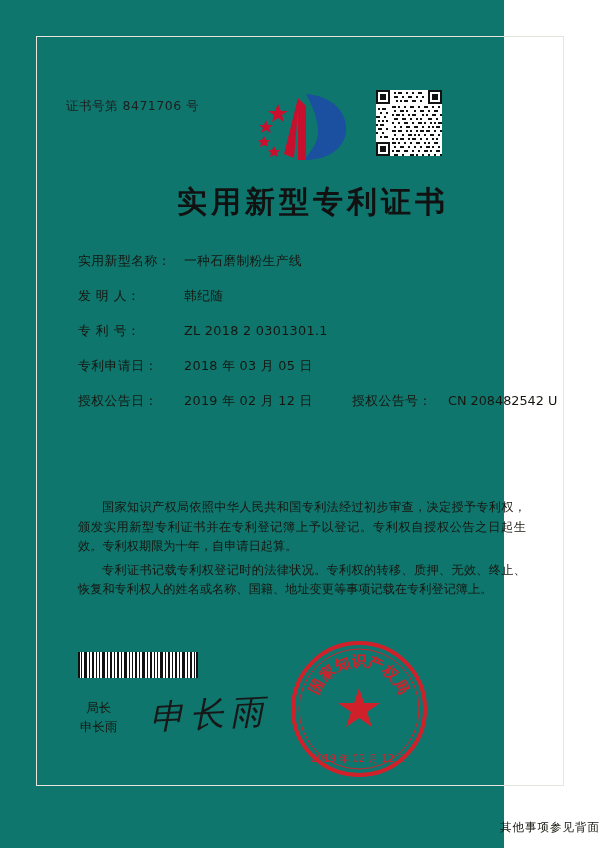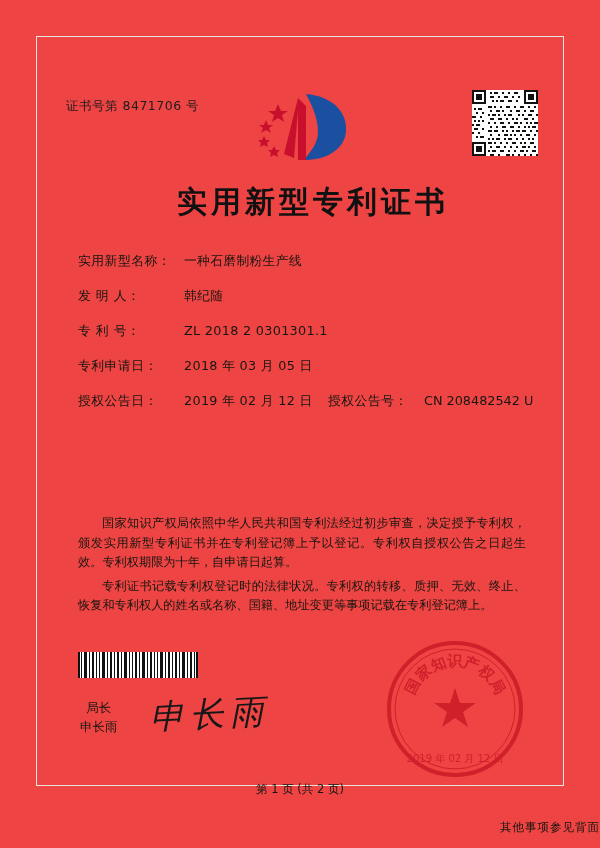--- a/index.html
+++ b/index.html
@@ -11,23 +11,23 @@
     width: 600px;
     height: 848px;
     font-family: "DejaVu Sans", "Liberation Sans", sans-serif;
     color: #1a1a1a;
     position: relative;
     overflow: hidden;
   }
   .page {
     position: absolute;
     left: 0; top: 0;
-    width: 600px;
+    width: 504px;
     height: 848px;
-    background: #ef4444;
+    background: #0f766e;
   }
   
   .cert-border {
     position: absolute;
     left: 36px;
     top: 36px;
     width: 528px;
     height: 750px;
     border: 1px solid #e6e4dc;
     box-sizing: border-box;
@@ -94,34 +94,35 @@
     white-space: pre;
   }
   .field-value {
     flex: 1 1 auto;
     letter-spacing: 0.3px;
   }
   .field-row.two-col .field-label2 {
     width: 96px;
     flex: 0 0 96px;
     letter-spacing: 0.5px;
+    margin-left: 24px;
   }
   .field-row.two-col .field-value2 {
     flex: 0 0 auto;
   }
   .split-left {
     flex: 0 0 250px;
     display: flex;
   }
 
   
   .paras {
     position: absolute;
     left: 78px;
-    top: 514px;
+    top: 498px;
     width: 448px;
     font-size: 12.2px;
     line-height: 19.5px;
     text-align: justify;
     color: #16160f;
   }
   .paras p {
     margin: 0 0 4px 0;
     text-indent: 24px;
   }
@@ -463,15 +464,14 @@
         <text x="73" y="30" text-anchor="middle" transform="rotate(41 73 73)">权</text>
         <text x="73" y="30" text-anchor="middle" transform="rotate(62 73 73)">局</text>
       </g>
       <g transform="translate(73,74)">
         <polygon points="0,-22 5,-7 21,-7 8,2 13,17 0,8 -13,17 -8,2 -21,-7 -5,-7" fill="#d0202a"></polygon>
       </g>
       <text x="73" y="126" text-anchor="middle" fill="#d0202a" font-family="DejaVu Sans, Liberation Sans, sans-serif" font-size="10">2019 年 02 月 12 日</text>
     </svg>
   </div>
 
-  <div class="page-num">第 1 页 (共 2 页)</div>
   <div class="footer-note">其他事项参见背面</div>
 </div>
 
 </body></html>

